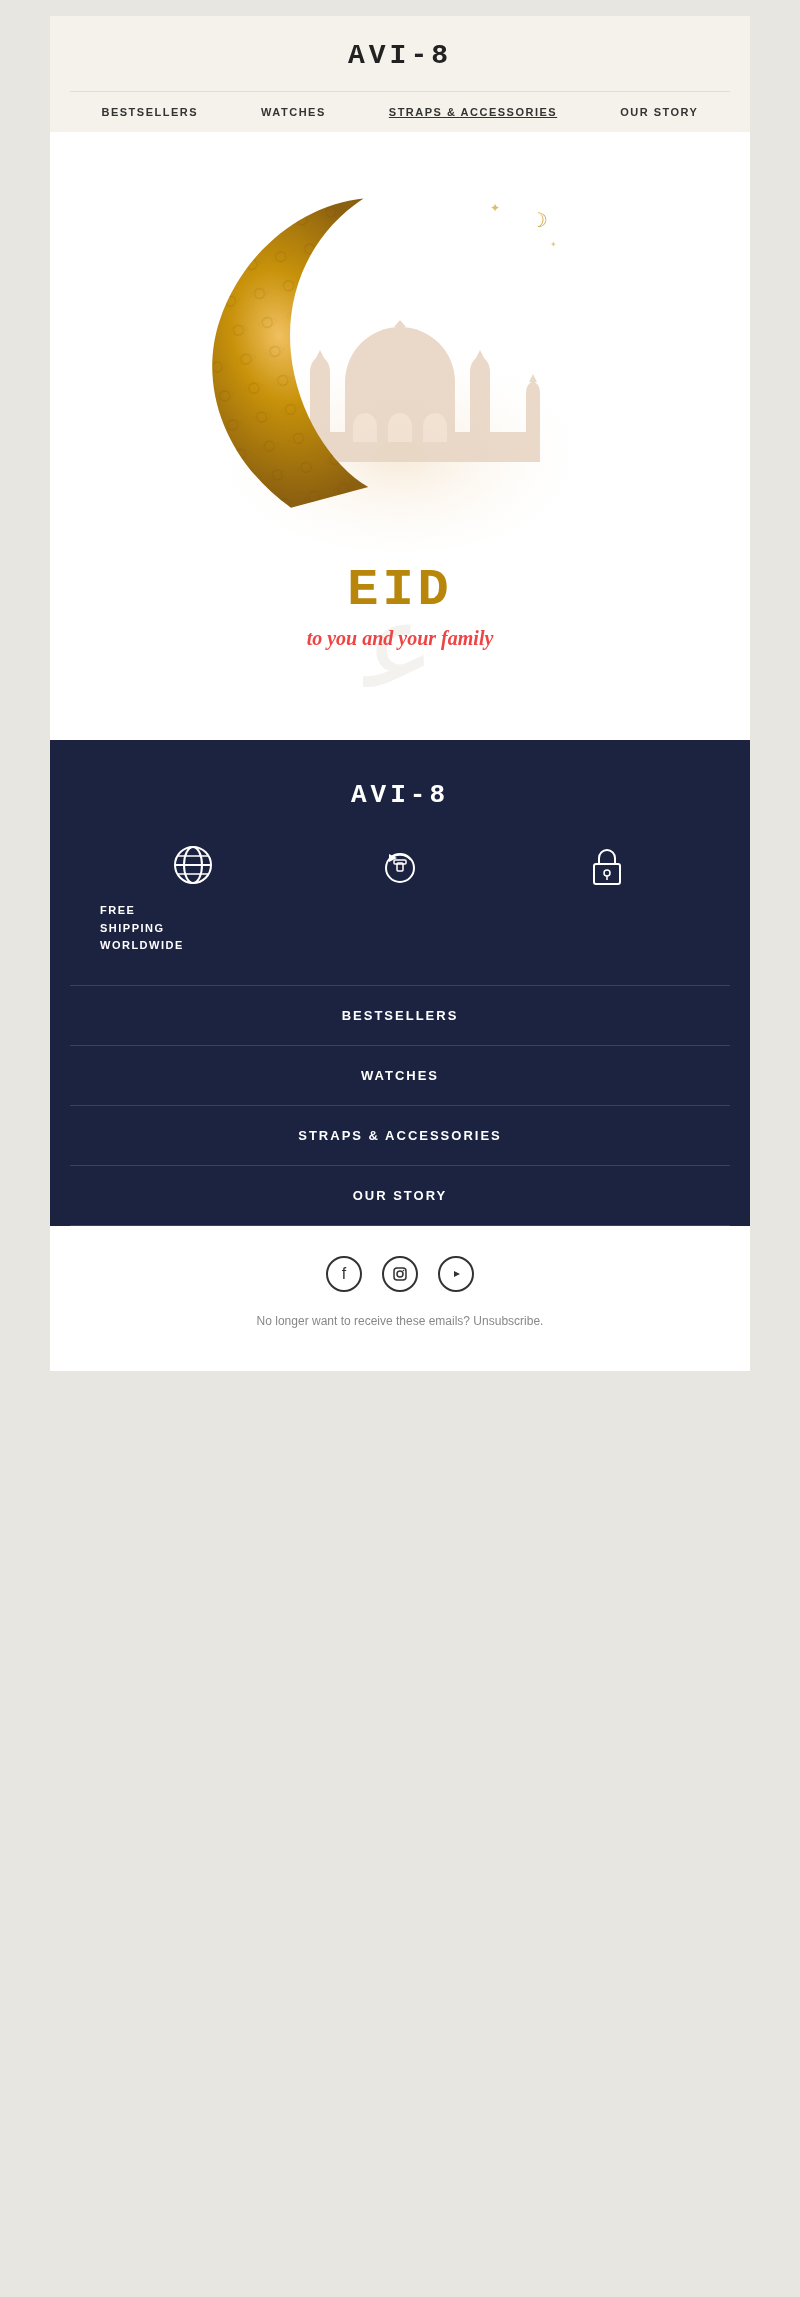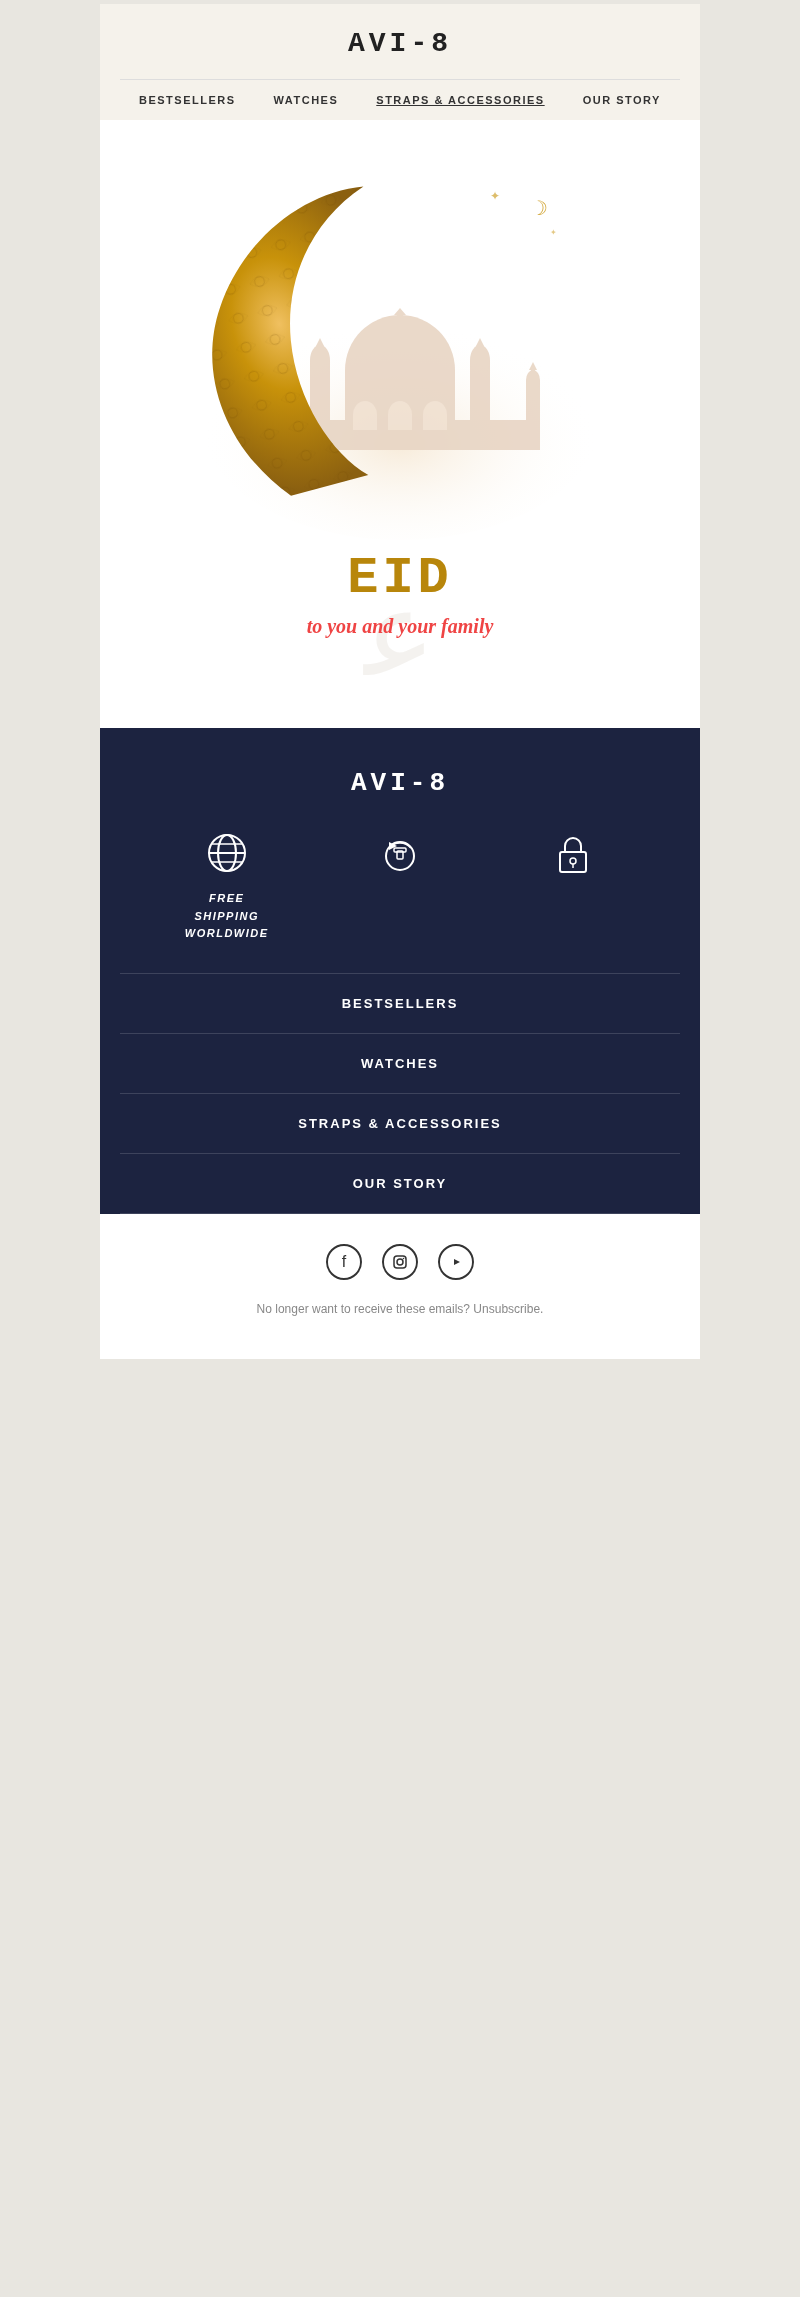--- a/index.html
+++ b/index.html
@@ -3,22 +3,22 @@
   <meta charset="utf-8">
   <style>
     * { margin: 0; padding: 0; box-sizing: border-box; }
     body {
       background: #e8e6e0;
       font-family: Arial, sans-serif;
       width: 800px;
       min-height: 2297px;
     }
     .email-wrapper {
-      width: 600px;
-      margin: 4px auto;
+      width: 700px;
+      margin: 16px auto;
       background: #fff;
     }
 
     
     .header {
       background: #f5f2eb;
       text-align: center;
       padding: 24px 20px 0;
     }
     .logo {
@@ -127,24 +127,23 @@
       letter-spacing: 4px;
       color: #fff;
       margin-bottom: 30px;
     }
     .features {
       display: flex;
       justify-content: space-around;
       padding: 0 20px 30px;
     }
     .feature {
-      text-align: center;
+      text-align: left;
       flex: 1;
       padding: 0 10px;
-      font-style: italic;
     }
     .feature-text {
       font-size: 11px;
       font-weight: bold;
       letter-spacing: 1.5px;
       text-transform: uppercase;
       line-height: 1.6;
       color: #fff;
     }
 

